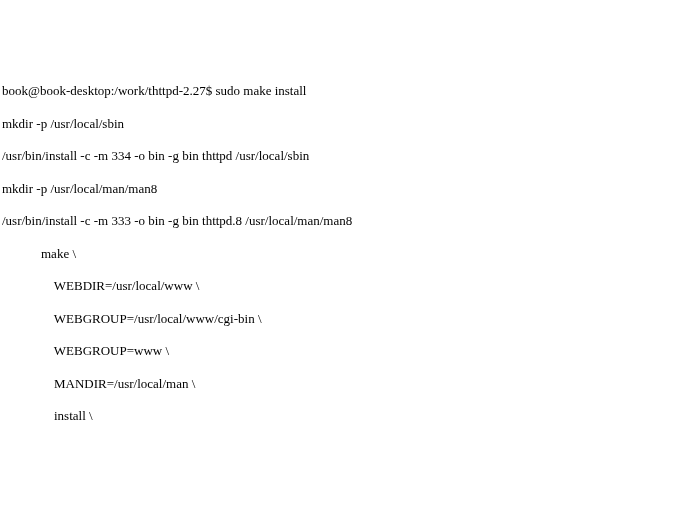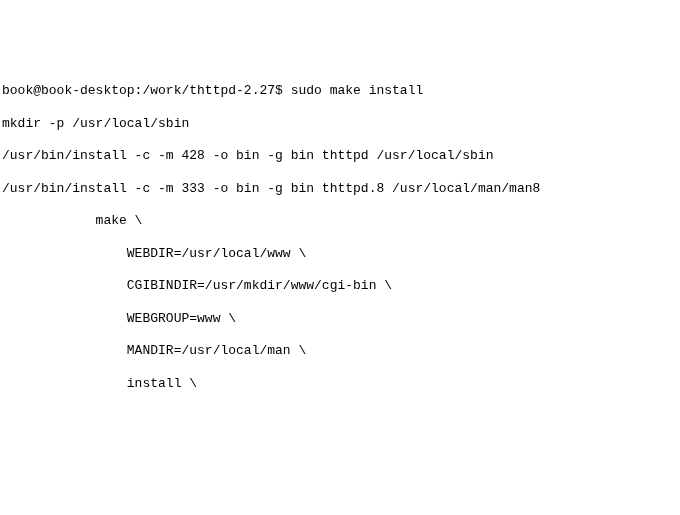--- a/index.html
+++ b/index.html
@@ -17,35 +17,37 @@
       width: 680px;
       height: 515px;
       overflow: hidden;
       white-space: pre;
     }
     .terminal {
       white-space: pre;
     }
     .line {
       display: block;
+      font-family: Liberation Serif, serif;
     }
   </style>
 </head>
 <body>
 
 
 
 <div class="terminal">
 <span class="line">book@book-desktop:/work/thttpd-2.27$ sudo make install</span>
 <span class="line">mkdir -p /usr/local/sbin</span>
-<span class="line">/usr/bin/install -c -m 428 -o bin -g bin thttpd /usr/local/sbin</span>
+<span class="line">/usr/bin/install -c -m 334 -o bin -g bin thttpd /usr/local/sbin</span>
+<span class="line">mkdir -p /usr/local/man/man8</span>
 <span class="line">/usr/bin/install -c -m 333 -o bin -g bin thttpd.8 /usr/local/man/man8</span>
 <span class="line">            make \</span>
 <span class="line">                WEBDIR=/usr/local/www \</span>
-<span class="line">                CGIBINDIR=/usr/mkdir/www/cgi-bin \</span>
+<span class="line">                WEBGROUP=/usr/local/www/cgi-bin \</span>
 <span class="line">                WEBGROUP=www \</span>
 <span class="line">                MANDIR=/usr/local/man \</span>
 <span class="line">                install \</span>
 
 
 
 
 
 
 

